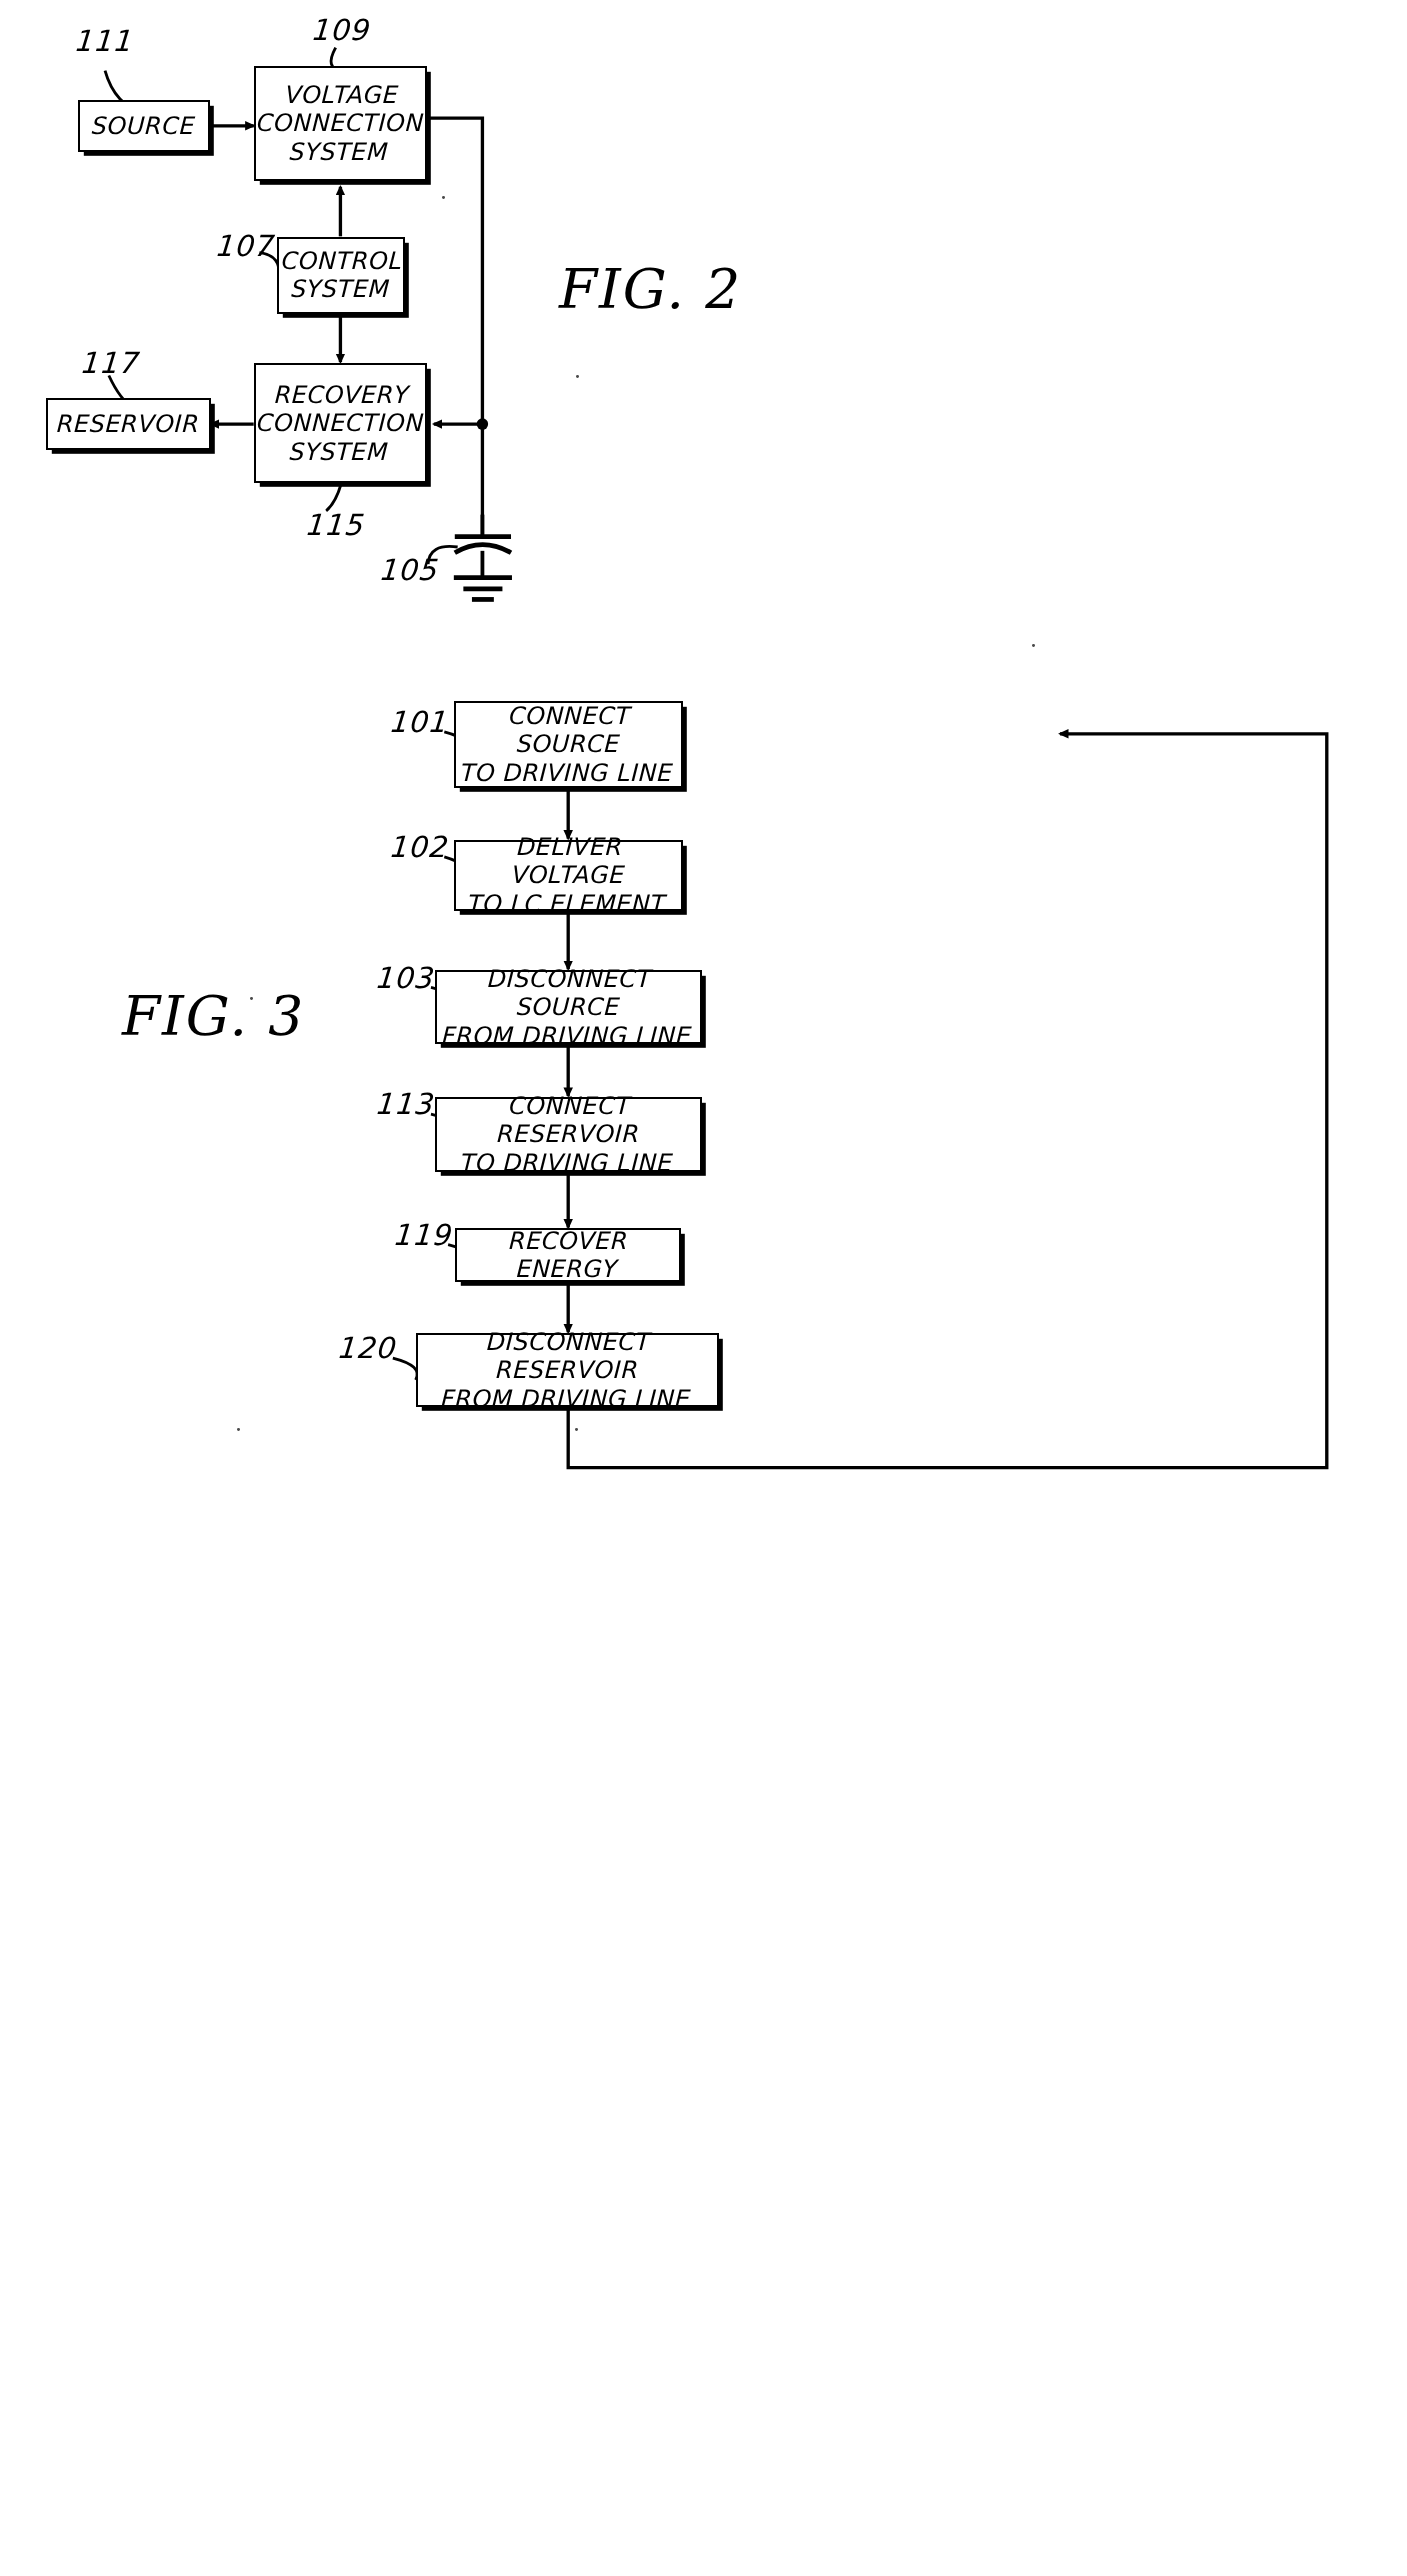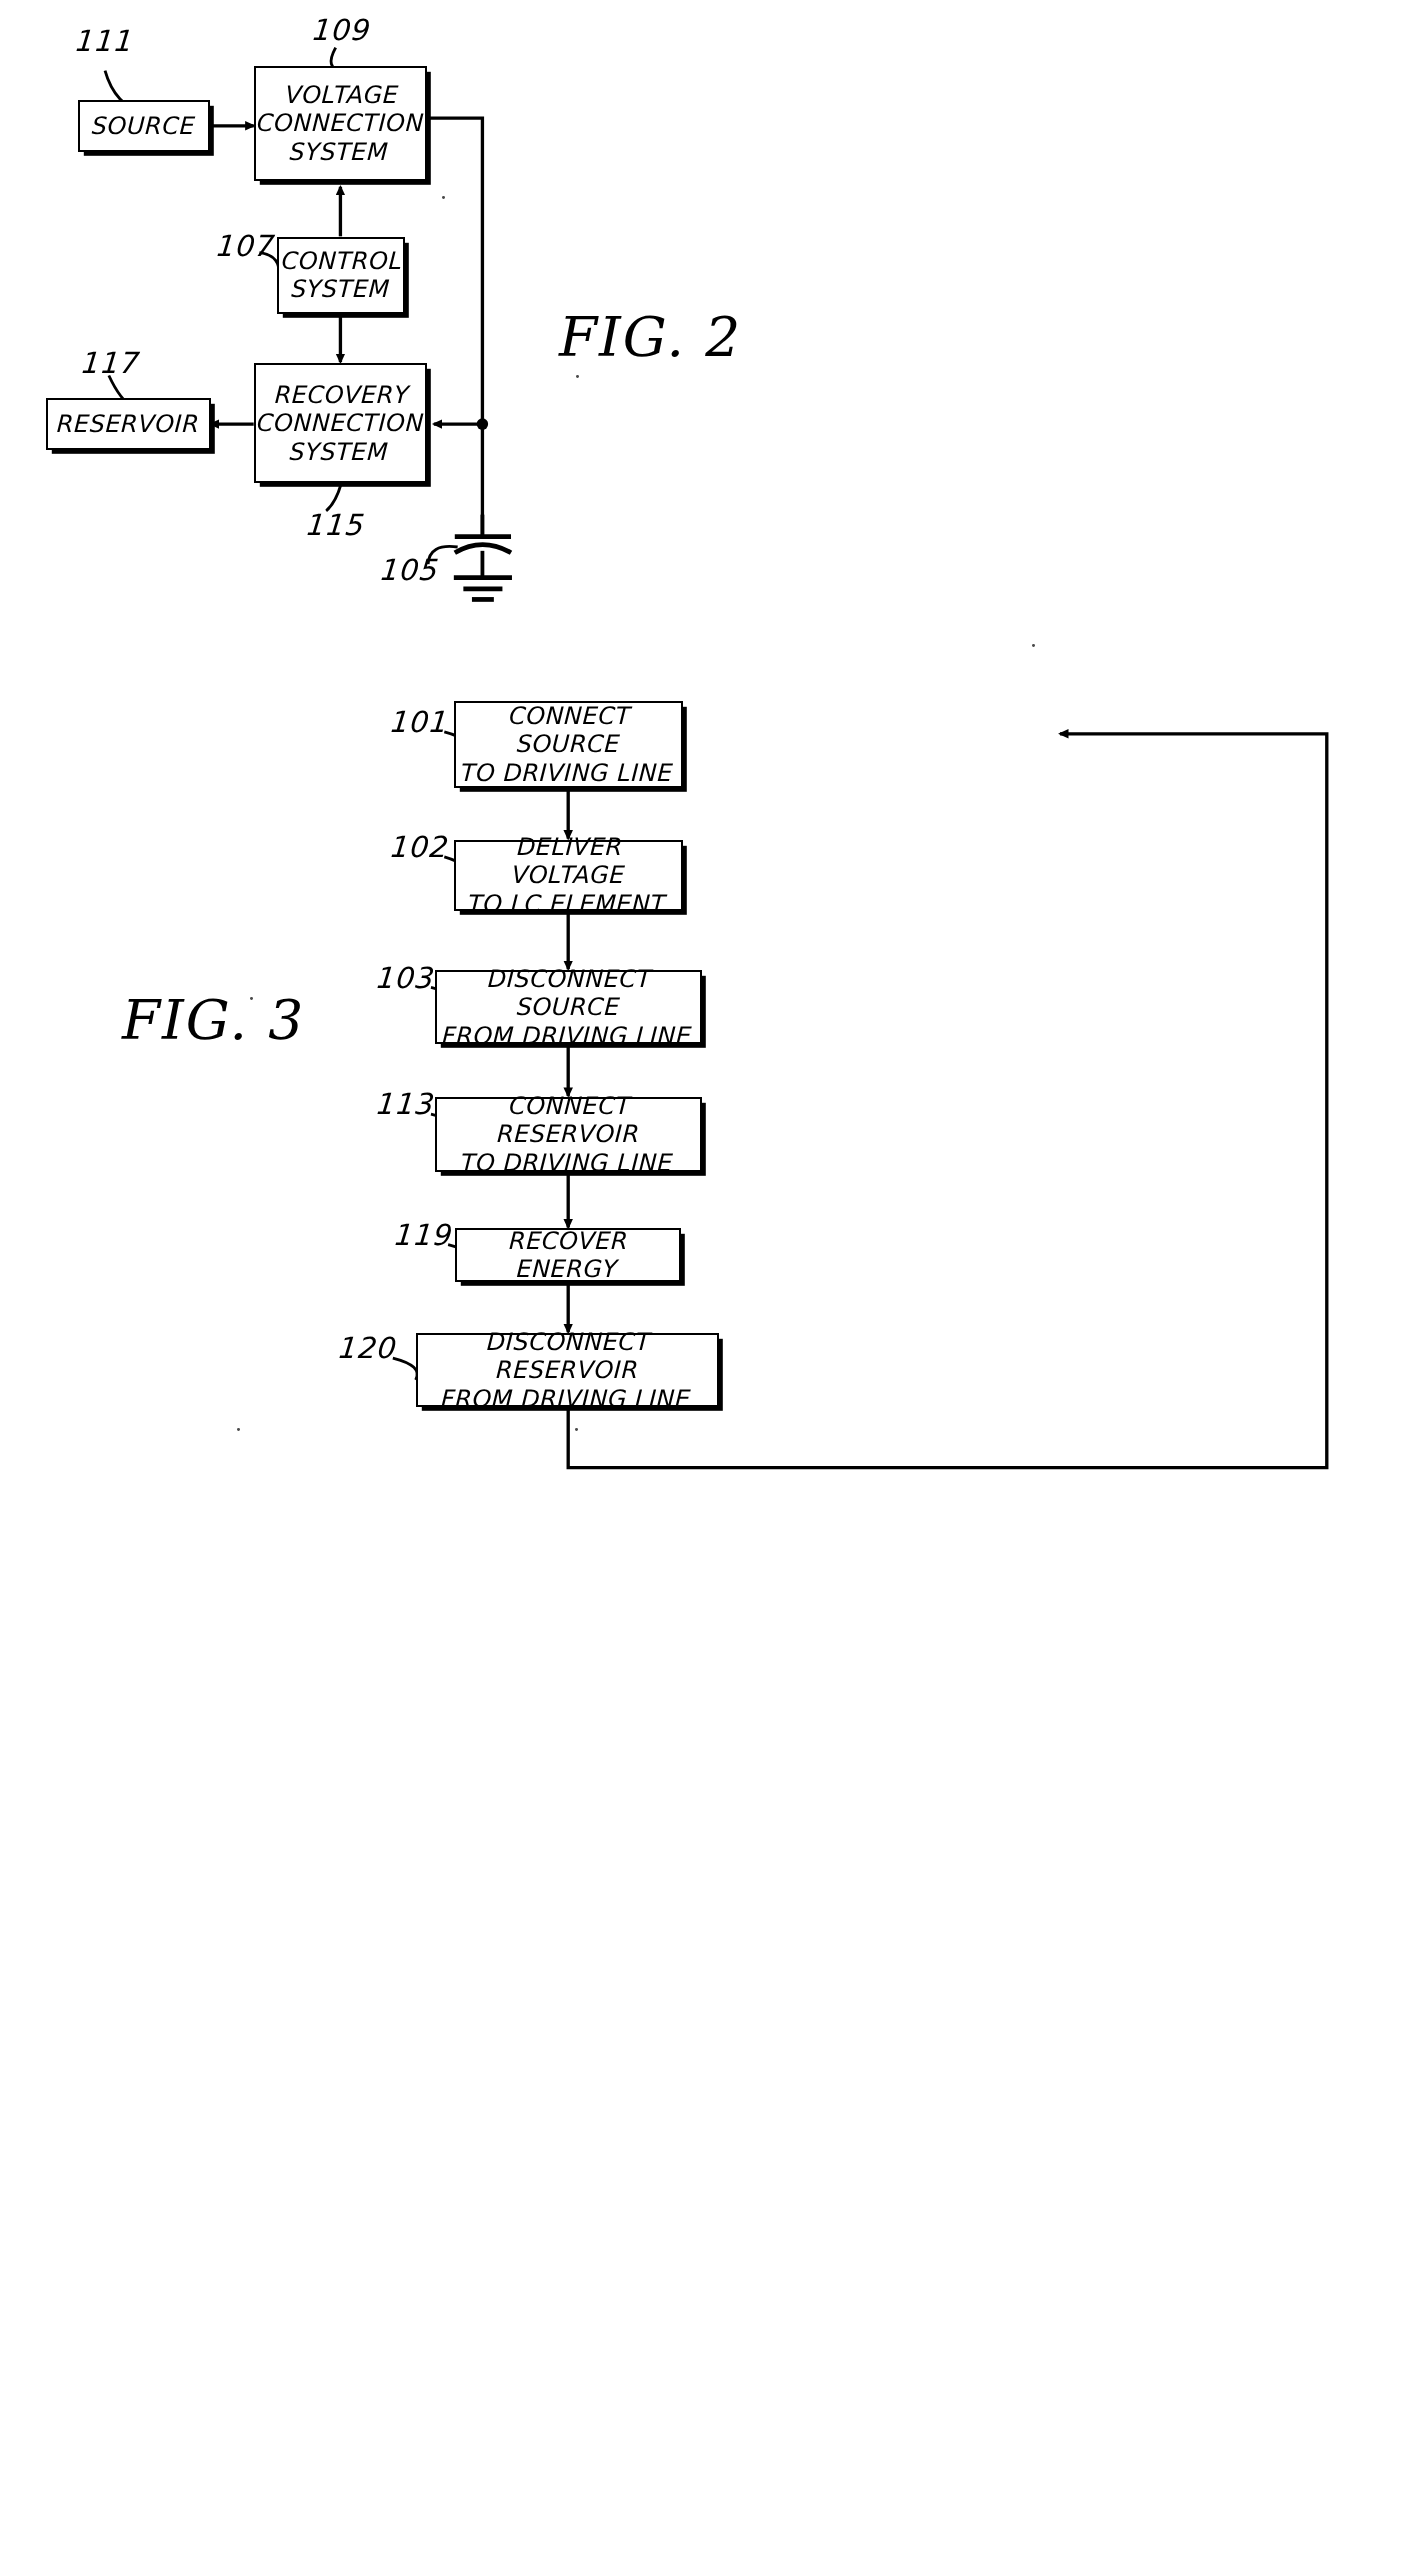--- a/index.html
+++ b/index.html
@@ -43,21 +43,20 @@
   }
 
   
   .figtitle{
     position:absolute;
     font-family:"DejaVu Serif",serif;
     font-style:italic;
     font-size:55px;
     letter-spacing:1.9px;
     white-space:nowrap;
-    margin-top:48px;
   }
 
   
   .speck{position:absolute;background:#4a4a4a;border-radius:50%;}
 </style>
 </head>
 <body>
 
 <div id="canvas">
 
@@ -182,21 +181,21 @@
 FROM  DRIVING  LINE</span>
   </div>
 
   <span class="ref" style="left:391px;top:705px;">101</span>
   <span class="ref" style="left:391px;top:830px;">102</span>
   <span class="ref" style="left:377px;top:961px;">103</span>
   <span class="ref" style="left:377px;top:1087px;">113</span>
   <span class="ref" style="left:395px;top:1218px;">119</span>
   <span class="ref" style="left:339px;top:1331px;">120</span>
 
-  <span class="figtitle" style="left:122px;top:940px;font-style:italic;">FIG.  3</span>
+  <span class="figtitle" style="left:122px;top:984px;font-style:italic;">FIG.  3</span>
 
   <div class="speck" style="left:442px;top:196px;width:2.9px;height:2.9px;"></div>
   <div class="speck" style="left:576px;top:375px;width:2.9px;height:2.9px;"></div>
   <div class="speck" style="left:1032px;top:644px;width:2.9px;height:2.9px;"></div>
   <div class="speck" style="left:250px;top:997px;width:2.9px;height:2.9px;"></div>
   <div class="speck" style="left:237px;top:1428px;width:2.9px;height:2.9px;"></div>
   <div class="speck" style="left:575px;top:1428px;width:2.9px;height:2.9px;"></div>
 
 </div>
 

